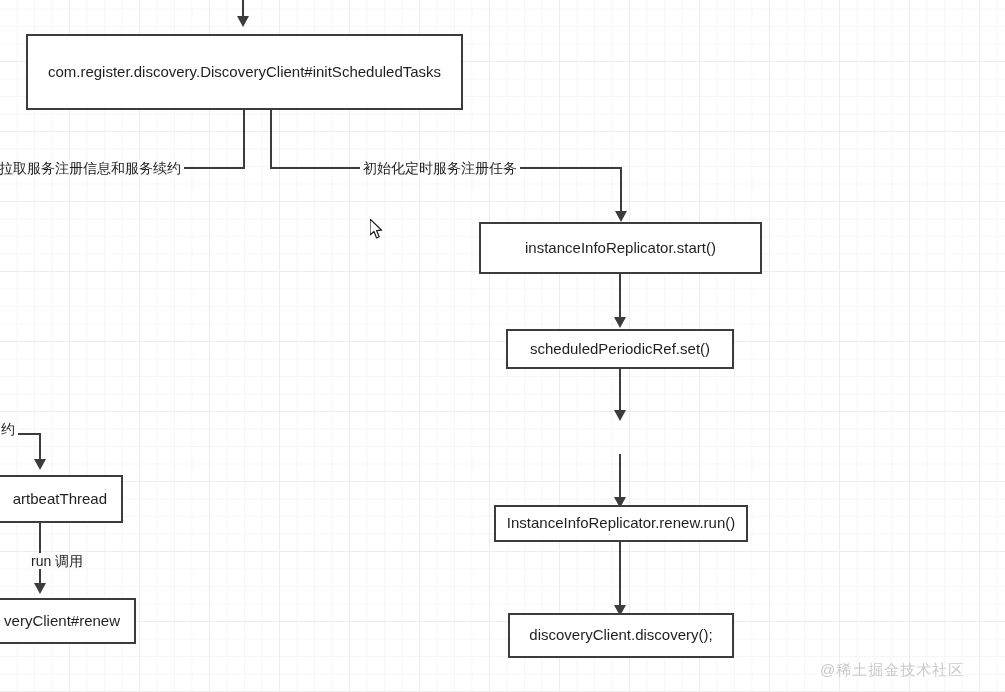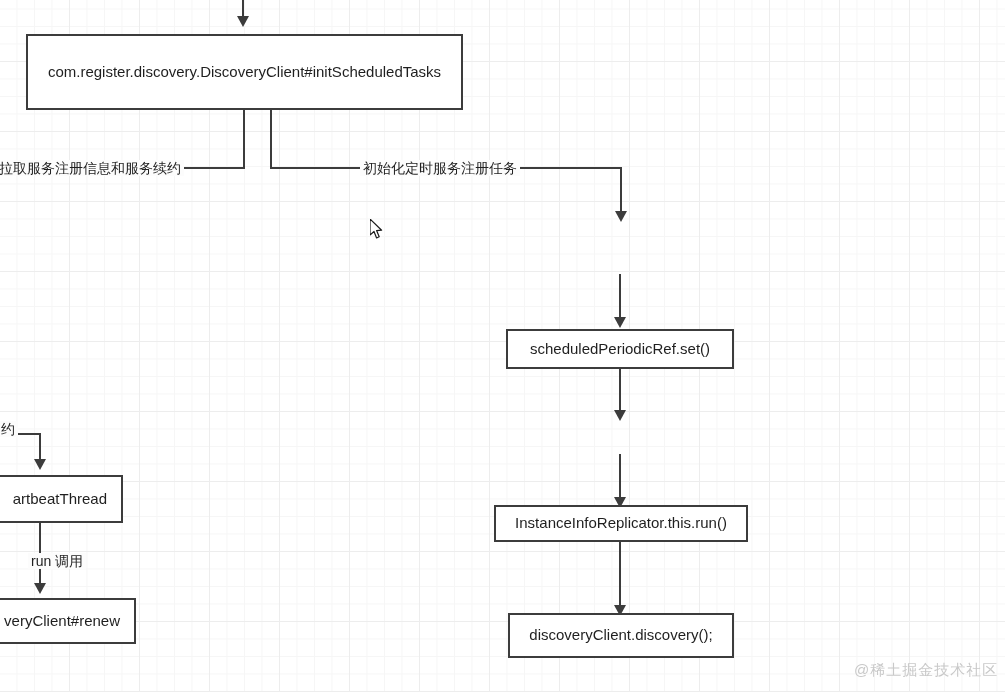--- a/index.html
+++ b/index.html
@@ -108,47 +108,50 @@
   </div>
 
   <div class="edge v" style="left:39px; top:523px; height:62px;"></div>
   <div class="edge-label" style="left:28px; top:553px; background:#fcfcfc; padding:1px 3px;">run 调用</div>
   <div class="arrow-down" style="left:34px; top:583px;"></div>
 
   <div class="node clip-left" style="left:-46px; top:598px; width:182px; height:46px;">
     <span>veryClient#renew</span>
   </div>
 
+  <div class="node" style="left:479px; top:222px; width:283px; height:52px;">
+    <span>instanceInfoReplicator.start()</span>
+  </div>
 
   <div class="edge v" style="left:619px; top:274px; height:45px;"></div>
   <div class="arrow-down" style="left:614px; top:317px;"></div>
 
   <div class="node" style="left:506px; top:329px; width:228px; height:40px;">
     <span>scheduledPeriodicRef.set()</span>
   </div>
 
   <div class="edge v" style="left:619px; top:369px; height:45px;"></div>
   <div class="arrow-down" style="left:614px; top:410px;"></div>
 
 
   <div class="edge v" style="left:619px; top:454px; height:47px;"></div>
   <div class="arrow-down" style="left:614px; top:497px;"></div>
 
   <div class="node" style="left:494px; top:505px; width:254px; height:37px;">
-    <span>InstanceInfoReplicator.this.run()</span>
+    <span>InstanceInfoReplicator.renew.run()</span>
   </div>
 
   <div class="edge v" style="left:619px; top:542px; height:67px;"></div>
   <div class="arrow-down" style="left:614px; top:605px;"></div>
 
   <div class="node" style="left:508px; top:613px; width:226px; height:45px;">
     <span>discoveryClient.discovery();</span>
   </div>
 
   <div class="cursor" style="left:370px; top:219px;">
     <svg width="14" height="22" viewBox="0 0 14 22" xmlns="http://www.w3.org/2000/svg">
       <polygon points="0,0 0,16 4,12.5 6.6,19 9.2,17.8 6.6,11.6 11.6,11.2" fill="#ffffff" stroke="#1a1a1a" stroke-width="1.2" stroke-linejoin="round"></polygon>
     </svg>
   </div>
 
-  <div class="watermark" style="left:820px; top:661px;margin-left:34px;">@稀土掘金技术社区</div>
+  <div class="watermark" style="left:820px; top:661px;">@稀土掘金技术社区</div>
 
 </div>
 
 </body></html>

